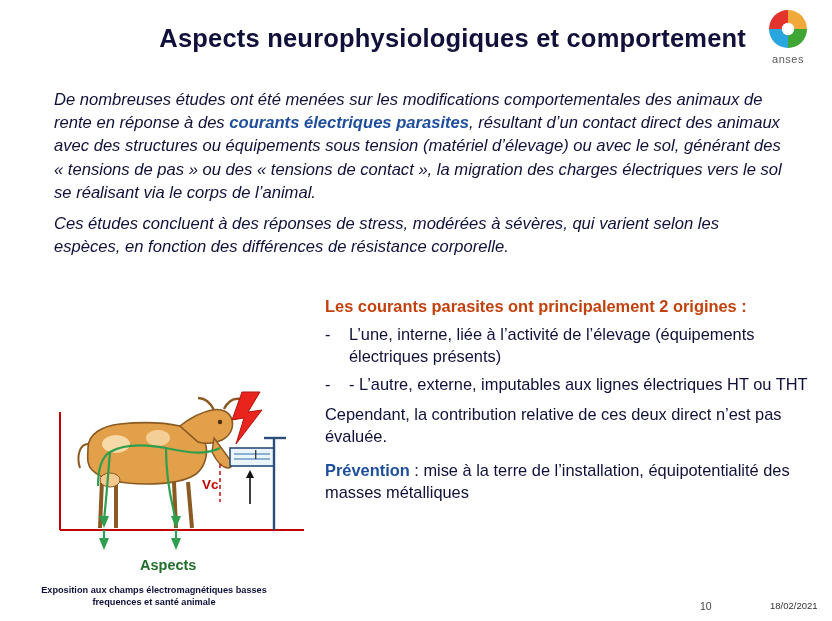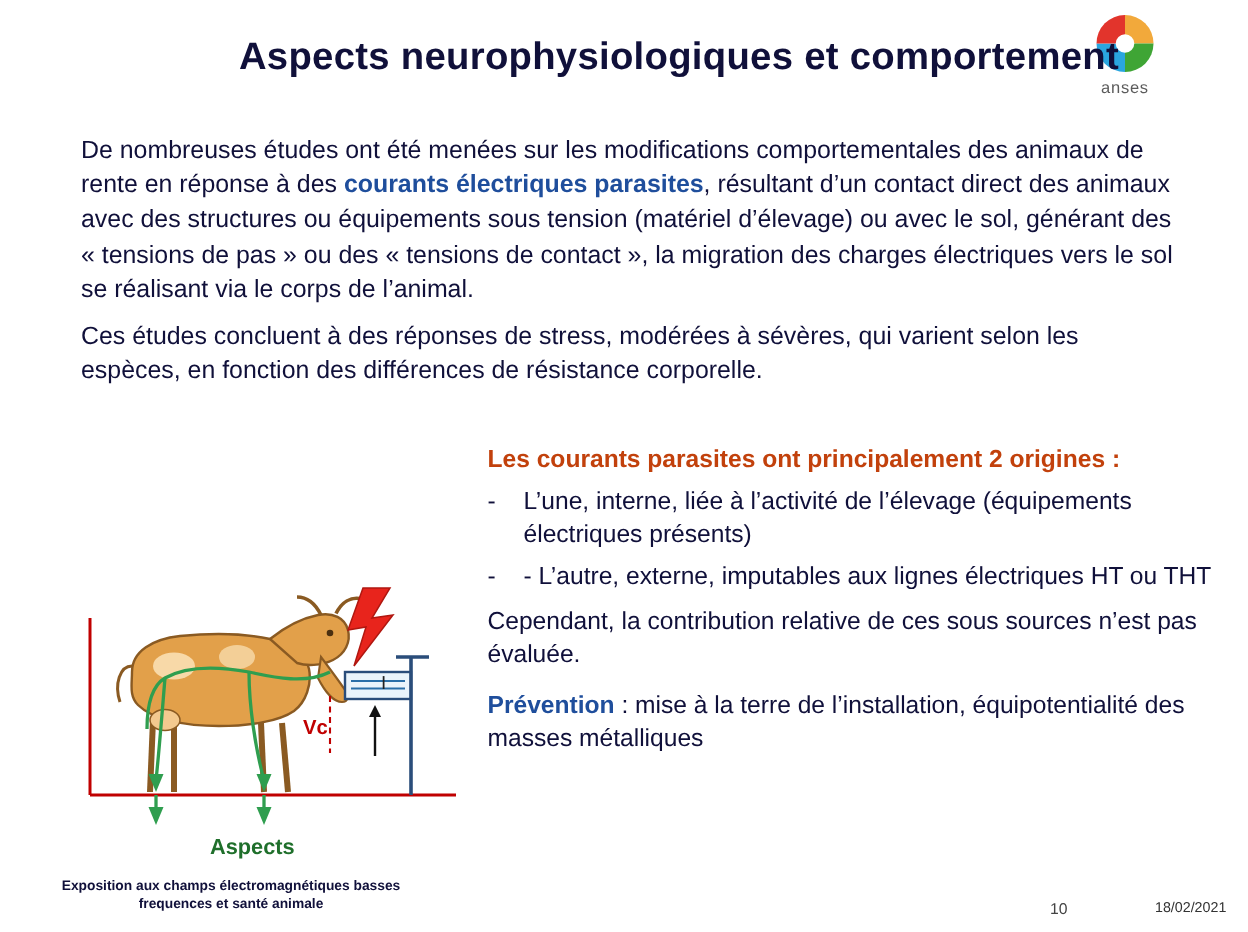--- a/index.html
+++ b/index.html
@@ -16,21 +16,21 @@
     width: 832px;
     height: 621px;
     background: #ffffff;
     overflow: hidden;
   }
 
   
   #logo {
     position: absolute;
     top: 6px;
-    left: 719px;
+    left: 757px;
     width: 62px;
     height: 62px;
   }
   #logo-mark {
     position: relative;
     width: 46px;
     height: 46px;
     margin: 0 auto;
   }
   #logo-label {
@@ -56,20 +56,21 @@
 
   
   #para-block {
     position: absolute;
     top: 88px;
     left: 54px;
     width: 735px;
     font-size: 16.6px;
     line-height: 1.40;
     color: #10103a;
+    font-style: italic;
   }
   #para-block p { margin: 0 0 8px 0; }
   .hl { color: #1f4e9c; font-weight: bold; }
 
   
   #right-col {
     position: absolute;
     top: 296px;
     left: 325px;
     width: 495px;
@@ -187,21 +188,21 @@
 
     <div class="bullet-row">
       <span class="dash">-</span>
       <span class="btxt">L’une, interne,  liée à l’activité de l’élevage (équipements électriques présents)</span>
     </div>
     <div class="bullet-row">
       <span class="dash">-</span>
       <span class="btxt">- L’autre, externe, imputables aux lignes électriques HT ou THT</span>
     </div>
 
-    <div class="para">Cependant, la contribution relative de ces sous sources n’est pas évaluée.</div>
+    <div class="para">Cependant, la contribution relative de ces deux direct n’est pas évaluée.</div>
 
     <div class="prevention">
       <span class="prev-label">Prévention</span><span> : mise à la terre de l’installation, équipotentialité des masses métalliques</span>
     </div>
   </div>
 
   <div id="figure">
     <svg width="262" height="232" viewBox="0 0 262 232" aria-hidden="true">
 
       <line x1="6" y1="178" x2="250" y2="178" stroke="#c00000" stroke-width="2"></line>

